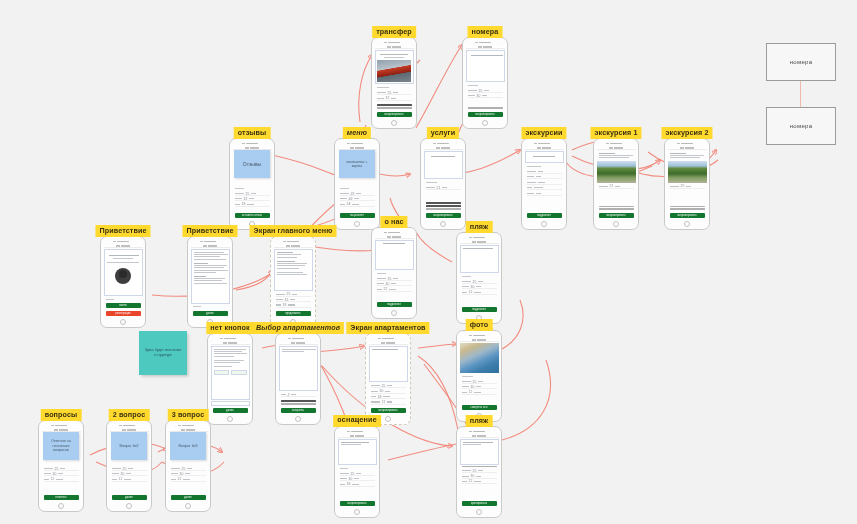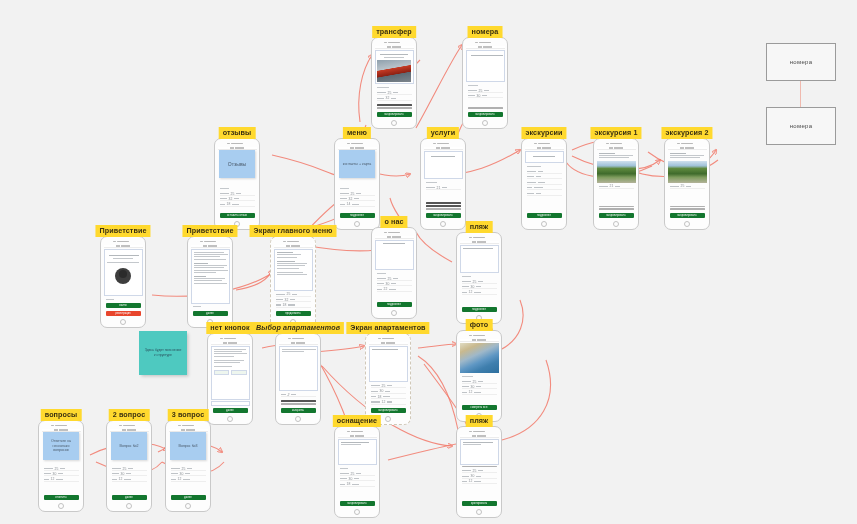--- a/index.html
+++ b/index.html
@@ -246,21 +246,21 @@
             <u class="lite"></u>
           </div>
         <div class="gbtn">
             <span>забронировать</span>
           </div>
       </div>
       <div class="home"></div>
     </div>
   </div>
 
-  <div class="node" style="left:214px; top:118px;">
+  <div class="node" style="left:229px; top:118px;">
     <div class="cap" style="top:0;">отзывы</div>
     <div class="phone" style="margin-top:11px;">
       <div class="notch">
           <i class="a"></i>
           <i class="b"></i>
         </div>
       <div class="bnote">Отзывы</div>
       <div class="screen">
         <div class="sbar">
             <i class="l"></i>
@@ -288,21 +288,21 @@
             </div>
         </div>
         <div class="gbtn">
             <span>оставить отзыв</span>
           </div>
       </div>
       <div class="home"></div>
     </div>
   </div>
 
-  <div class="node" style="left:334px; top:118px;">
+  <div class="node" style="left:334px; top:118px;font-style:italic;">
     <div class="cap" style="top:0;">меню</div>
     <div class="phone" style="margin-top:11px;">
       <div class="notch">
           <i class="a"></i>
           <i class="b"></i>
         </div>
       <div class="bnote sm">контакты + карта</div>
       <div class="screen">
         <div class="sbar">
             <i class="l"></i>
@@ -1003,21 +1003,21 @@
         </div>
         <div class="gbtn">
             <span>далее</span>
           </div>
       </div>
       <div class="home"></div>
     </div>
   </div>
 
   <div class="node" style="left:334px; top:406px;">
-    <div class="cap" style="top:0;">оснащение</div>
+    <div class="cap" style="top:0;font-family:Liberation Mono, monospace;">оснащение</div>
     <div class="phone" style="margin-top:11px;">
       <div class="notch">
           <i class="a"></i>
           <i class="b"></i>
         </div>
       <div class="screen">
         <div class="sbar">
             <i class="l"></i>
             <i class="r"></i>
           </div>

